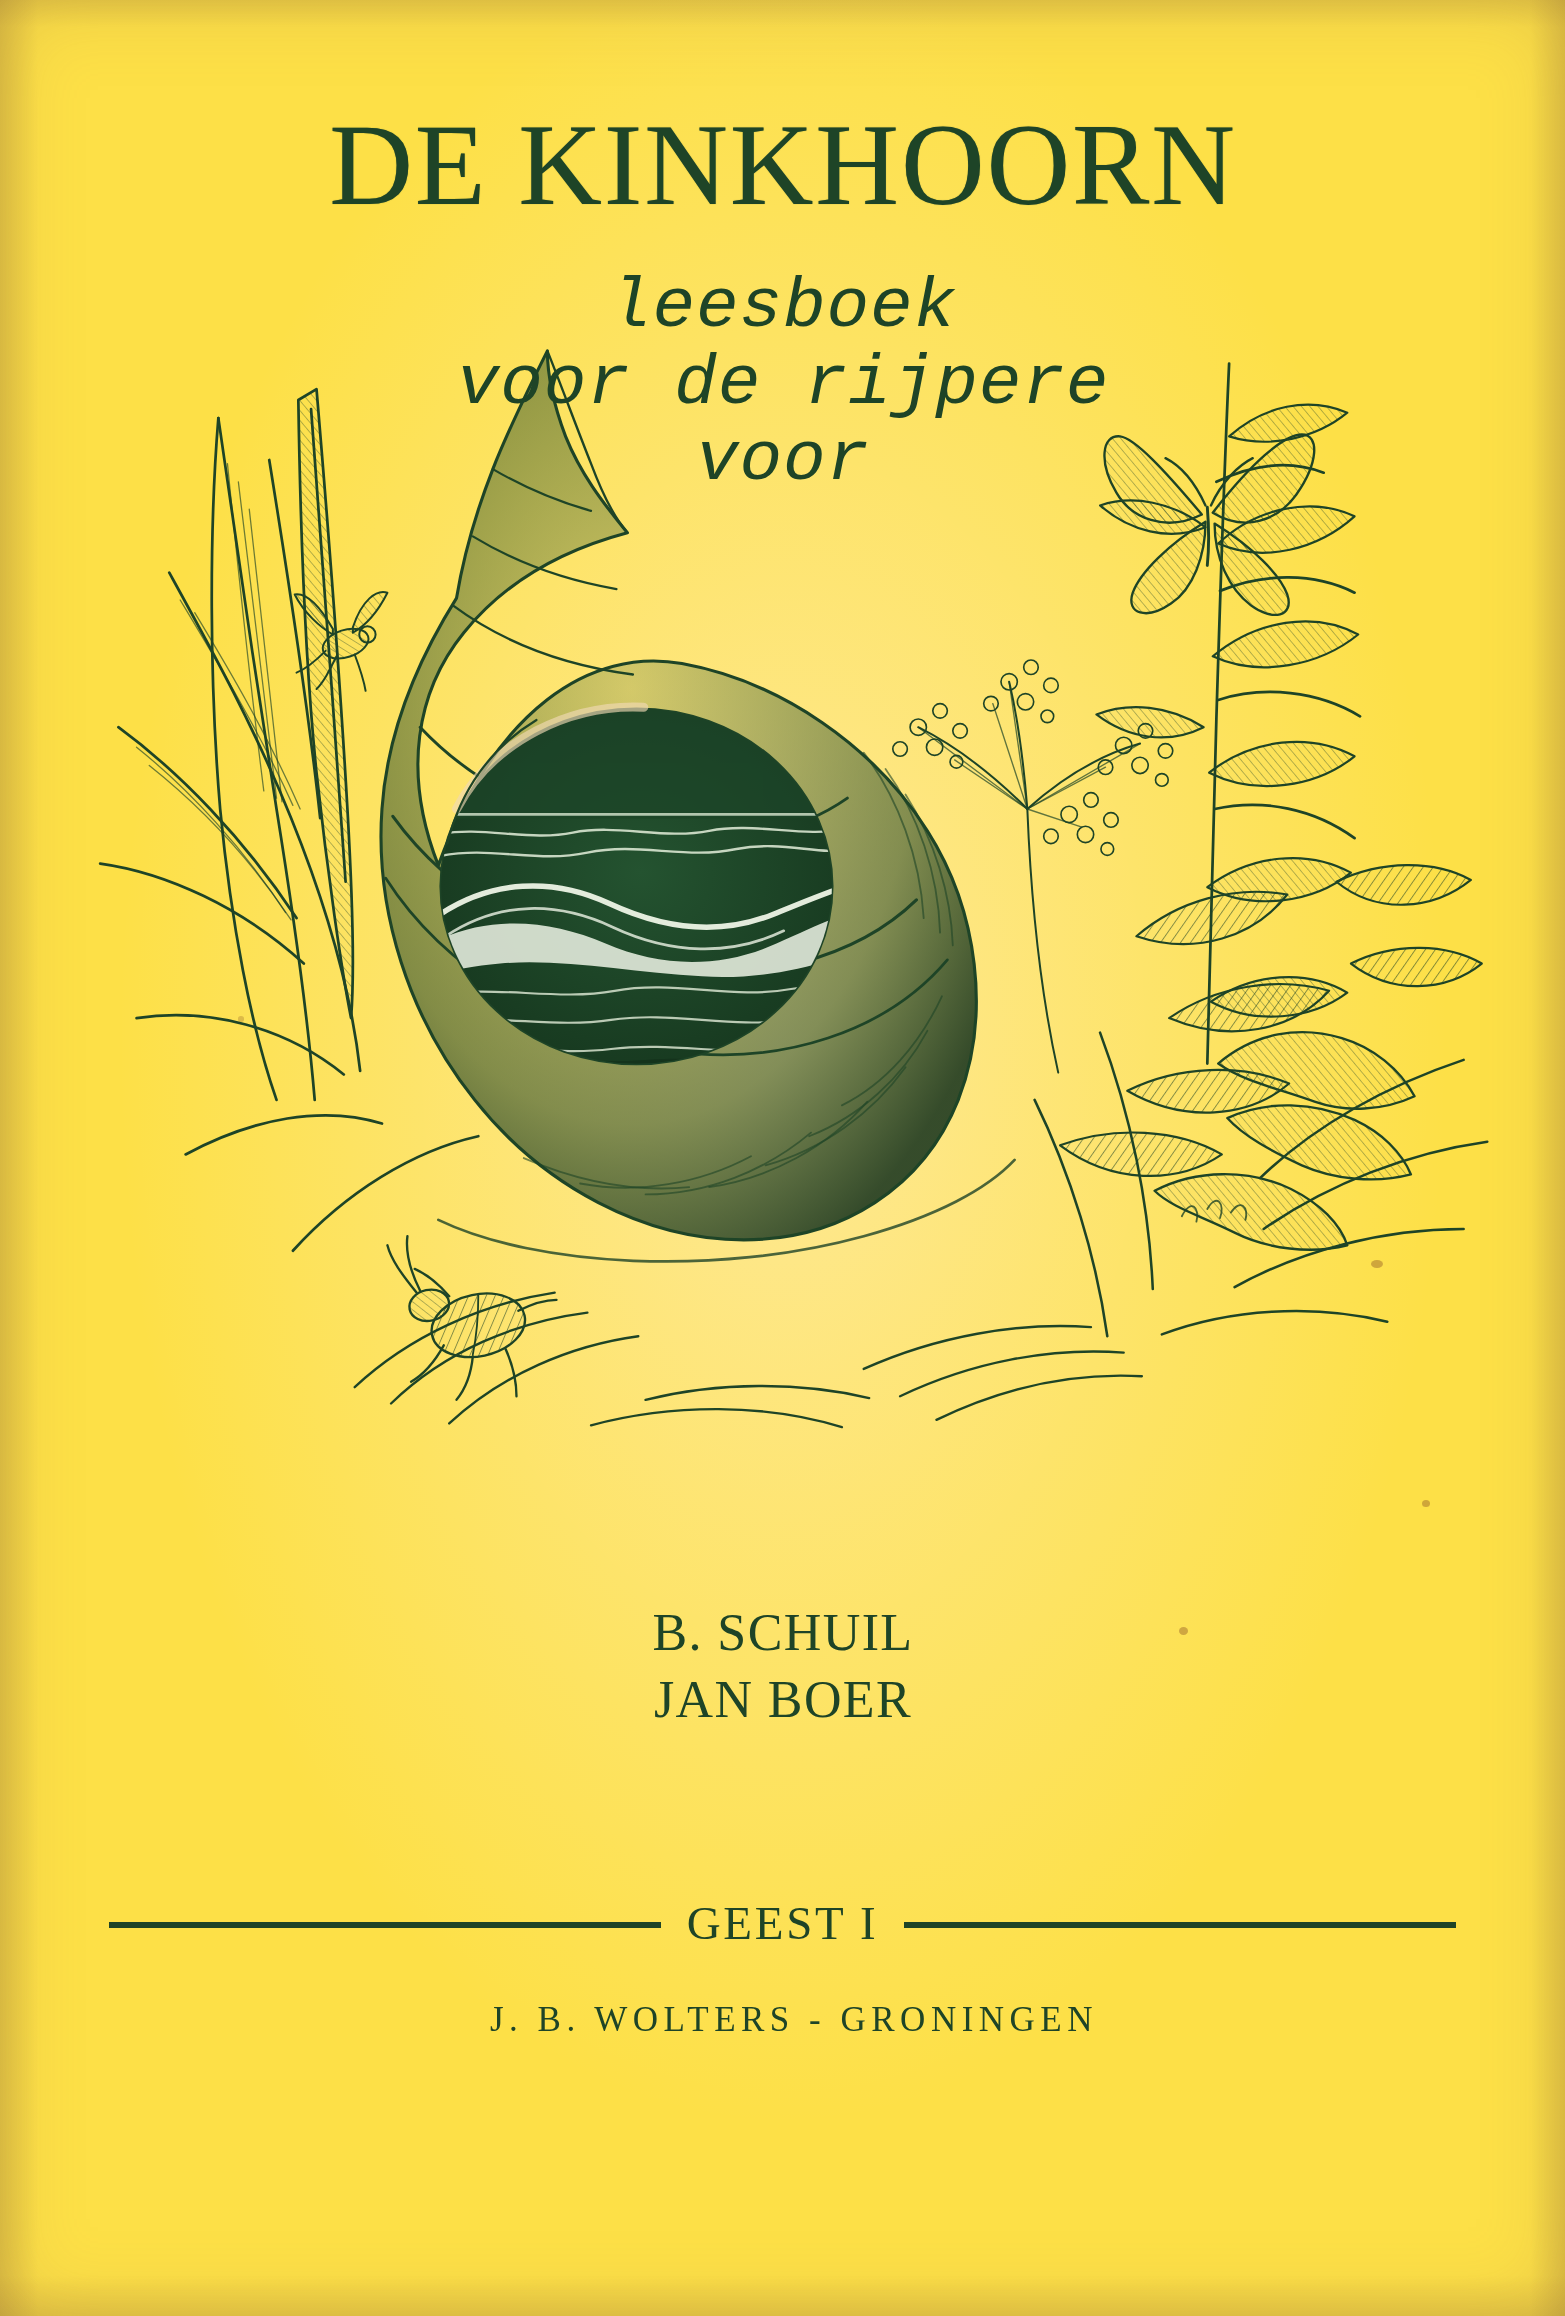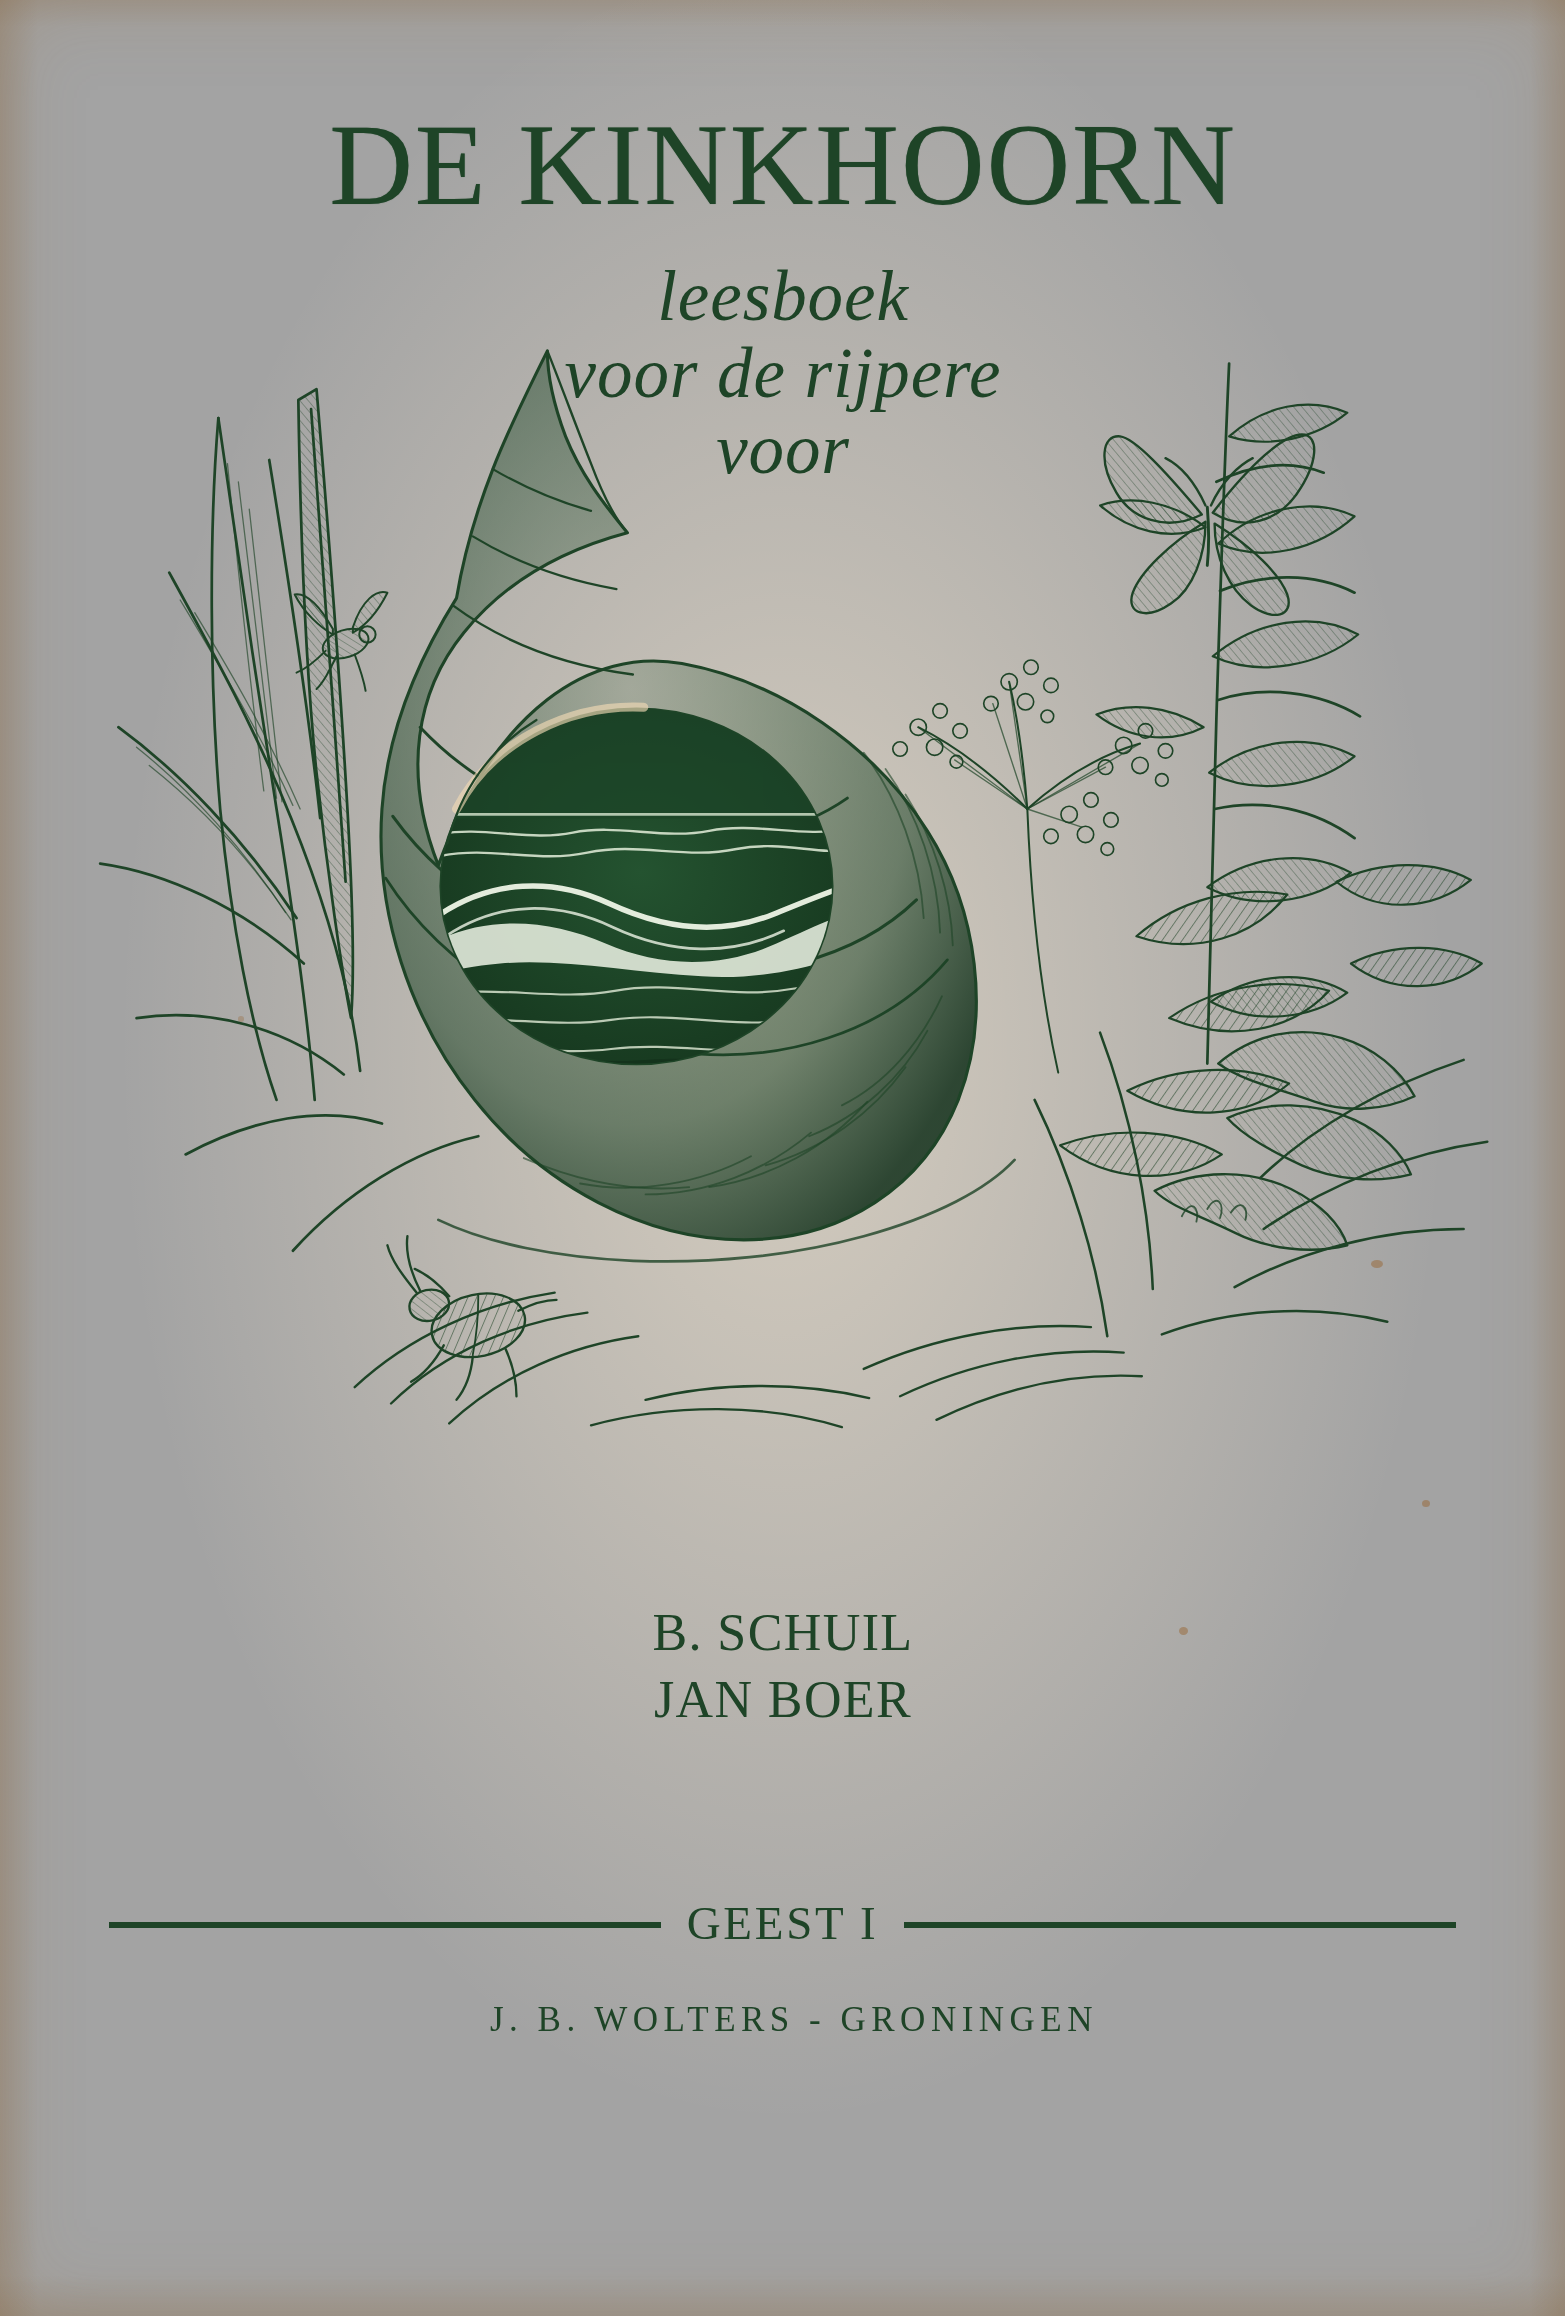--- a/index.html
+++ b/index.html
@@ -11,21 +11,21 @@
     width: 1566px;
     height: 2317px;
     overflow: hidden;
     font-family: "Liberation Serif", serif;
   }
 
   #cover {
     position: relative;
     width: 1566px;
     height: 2317px;
-    background: #a3a3a3;
+    background: #fde047;
     overflow: hidden;
   }
 
   
   #cover .paper-grain {
     position: absolute;
     inset: 0;
     background:
       radial-gradient(ellipse at 50% 45%, rgba(255,240,215,0.55) 0%, rgba(243,210,168,0) 60%),
       linear-gradient(90deg, rgba(120,85,45,0.20) 0px, rgba(120,85,45,0.0) 38px),
@@ -59,22 +59,22 @@
   .main-title {
     font-family: "Liberation Serif", serif;
     font-size: 116px;
     letter-spacing: 1.8px;
     color: #1e4427;
     line-height: 1.0;
     font-weight: 400;
     text-shadow: 0 0 0.9px rgba(30,68,39,0.55);
   }
   .subtitle {
-    margin-top: 35px;
-    font-family: Liberation Serif, serif;
+    margin-top: 46px;
+    font-family: Liberation Mono, monospace;
     font-style: italic;
     font-size: 71px;
     line-height: 1.08;
     color: #1e4427;
     letter-spacing: 0.9px;
   }
   .subtitle .l1 { display:block; }
   .subtitle .l2 { display:block; }
   .subtitle .l3 { display:block; }
 

